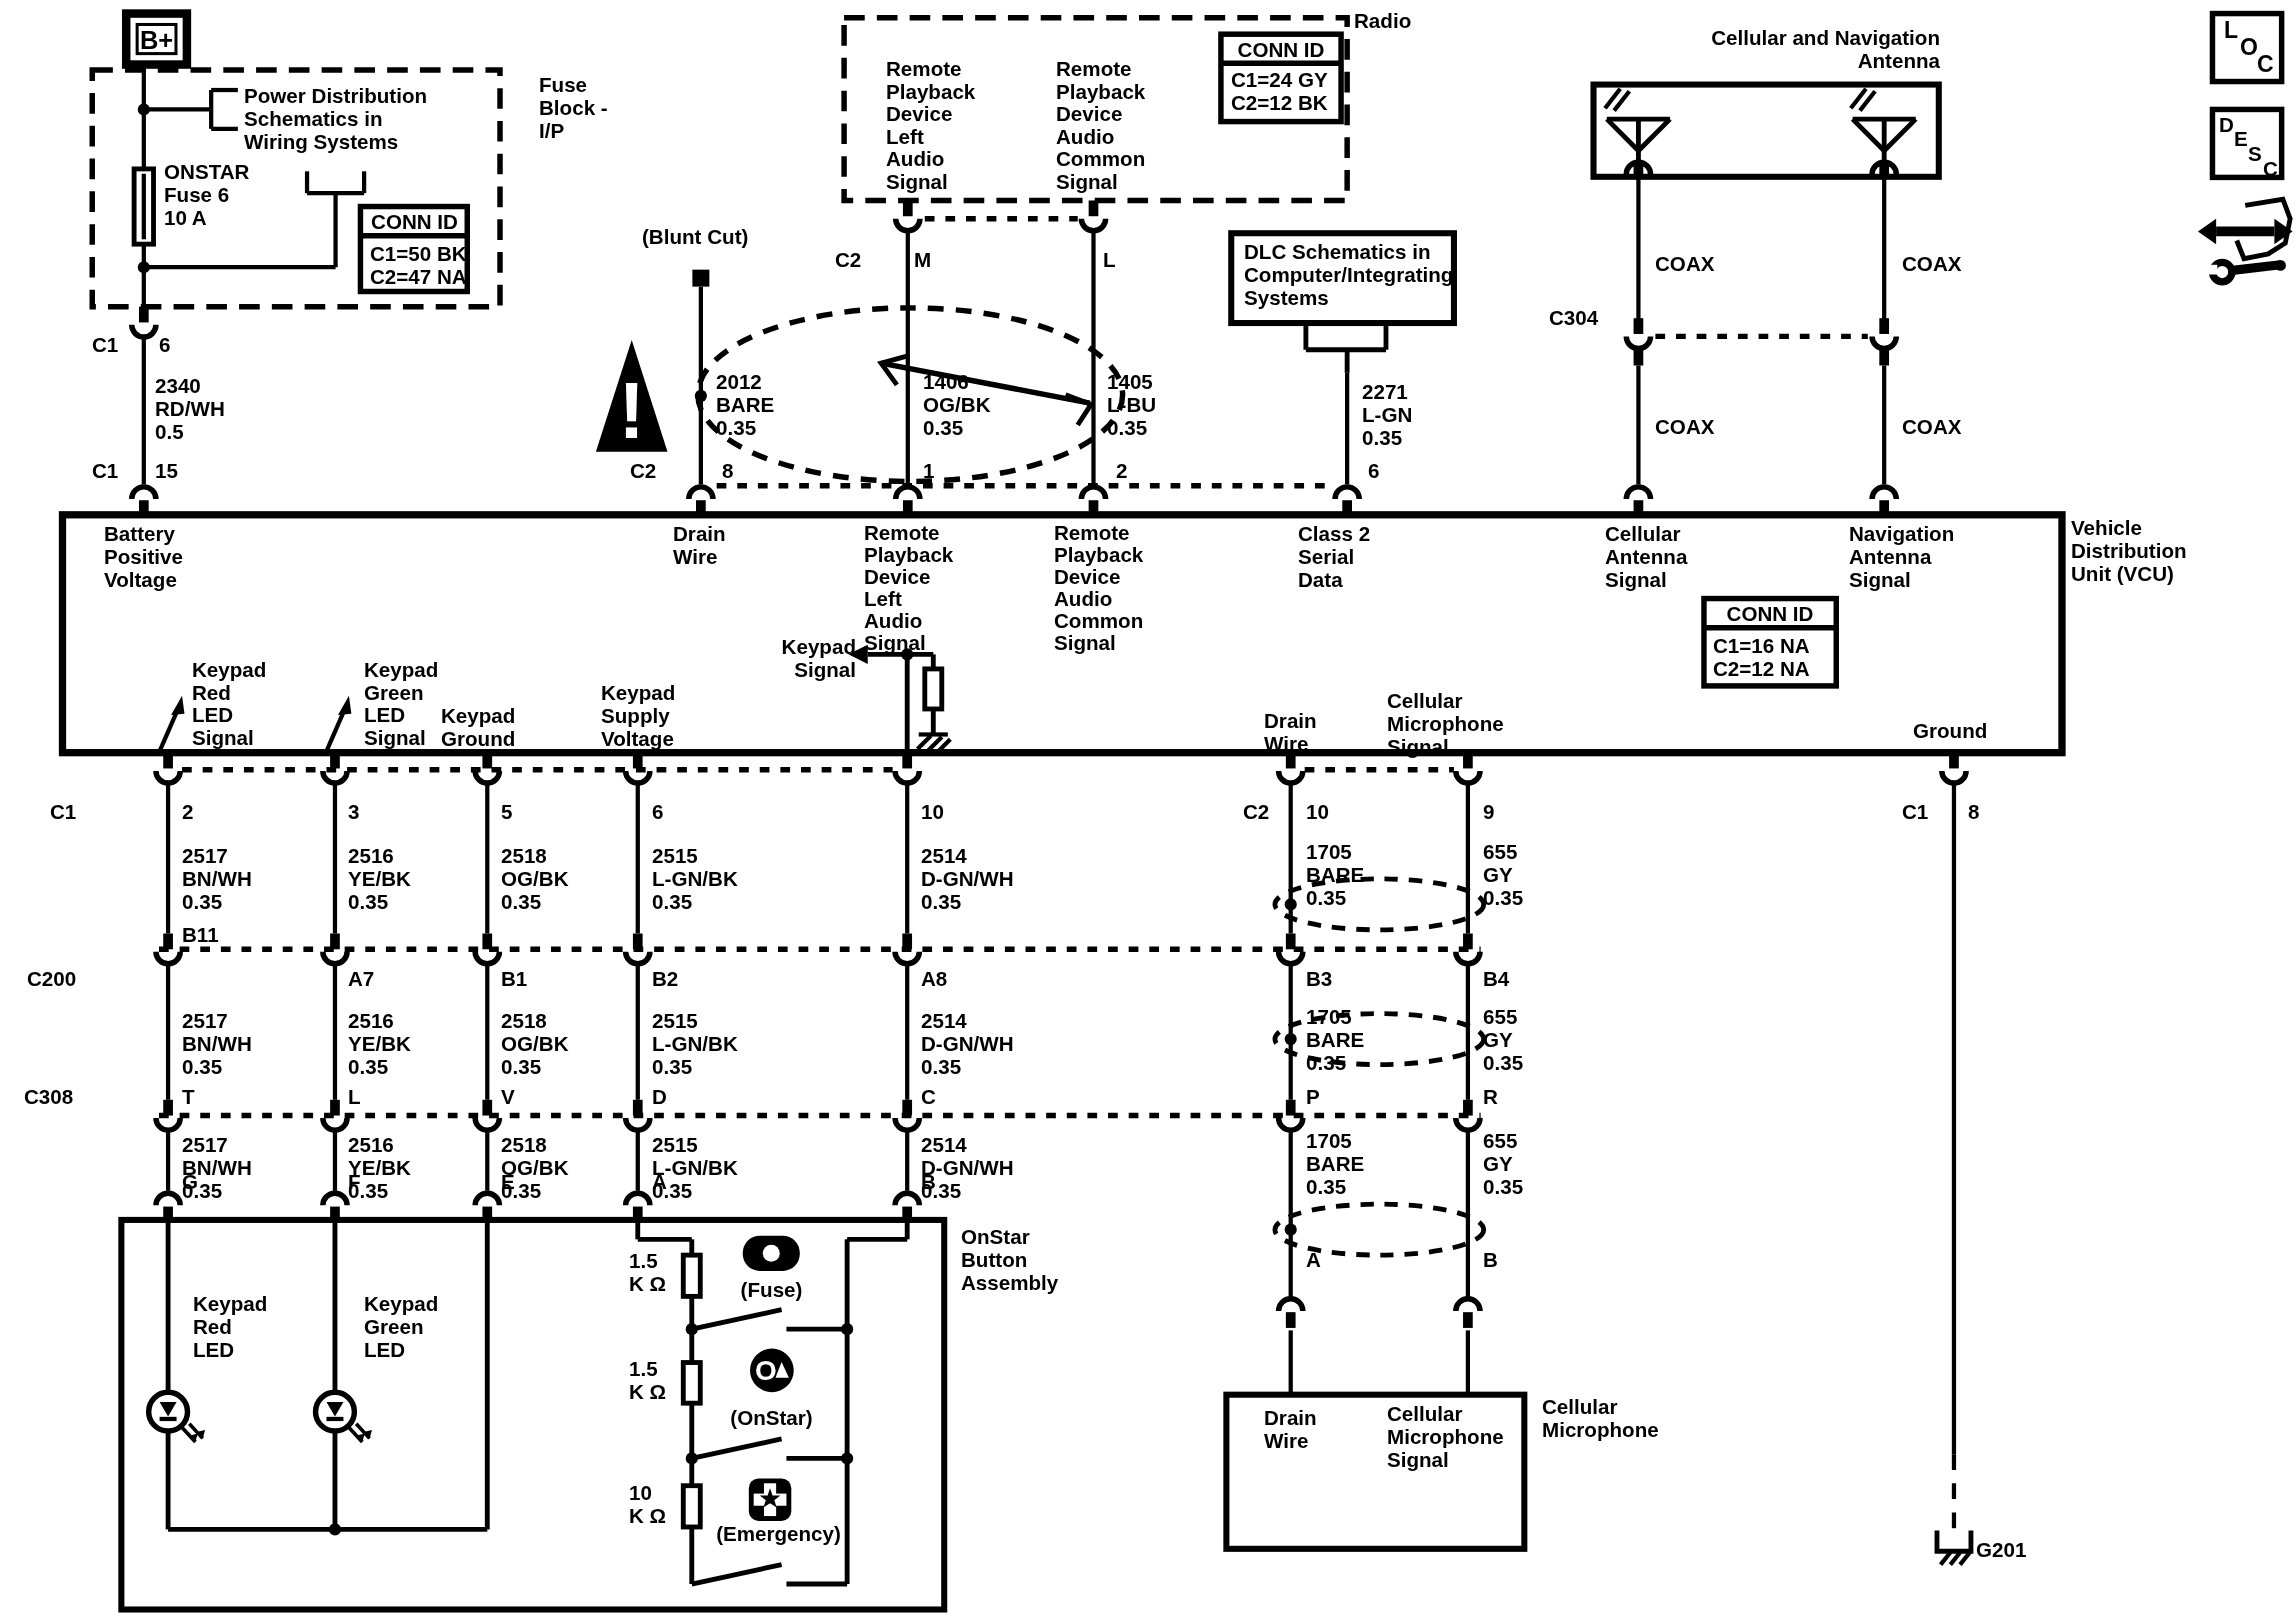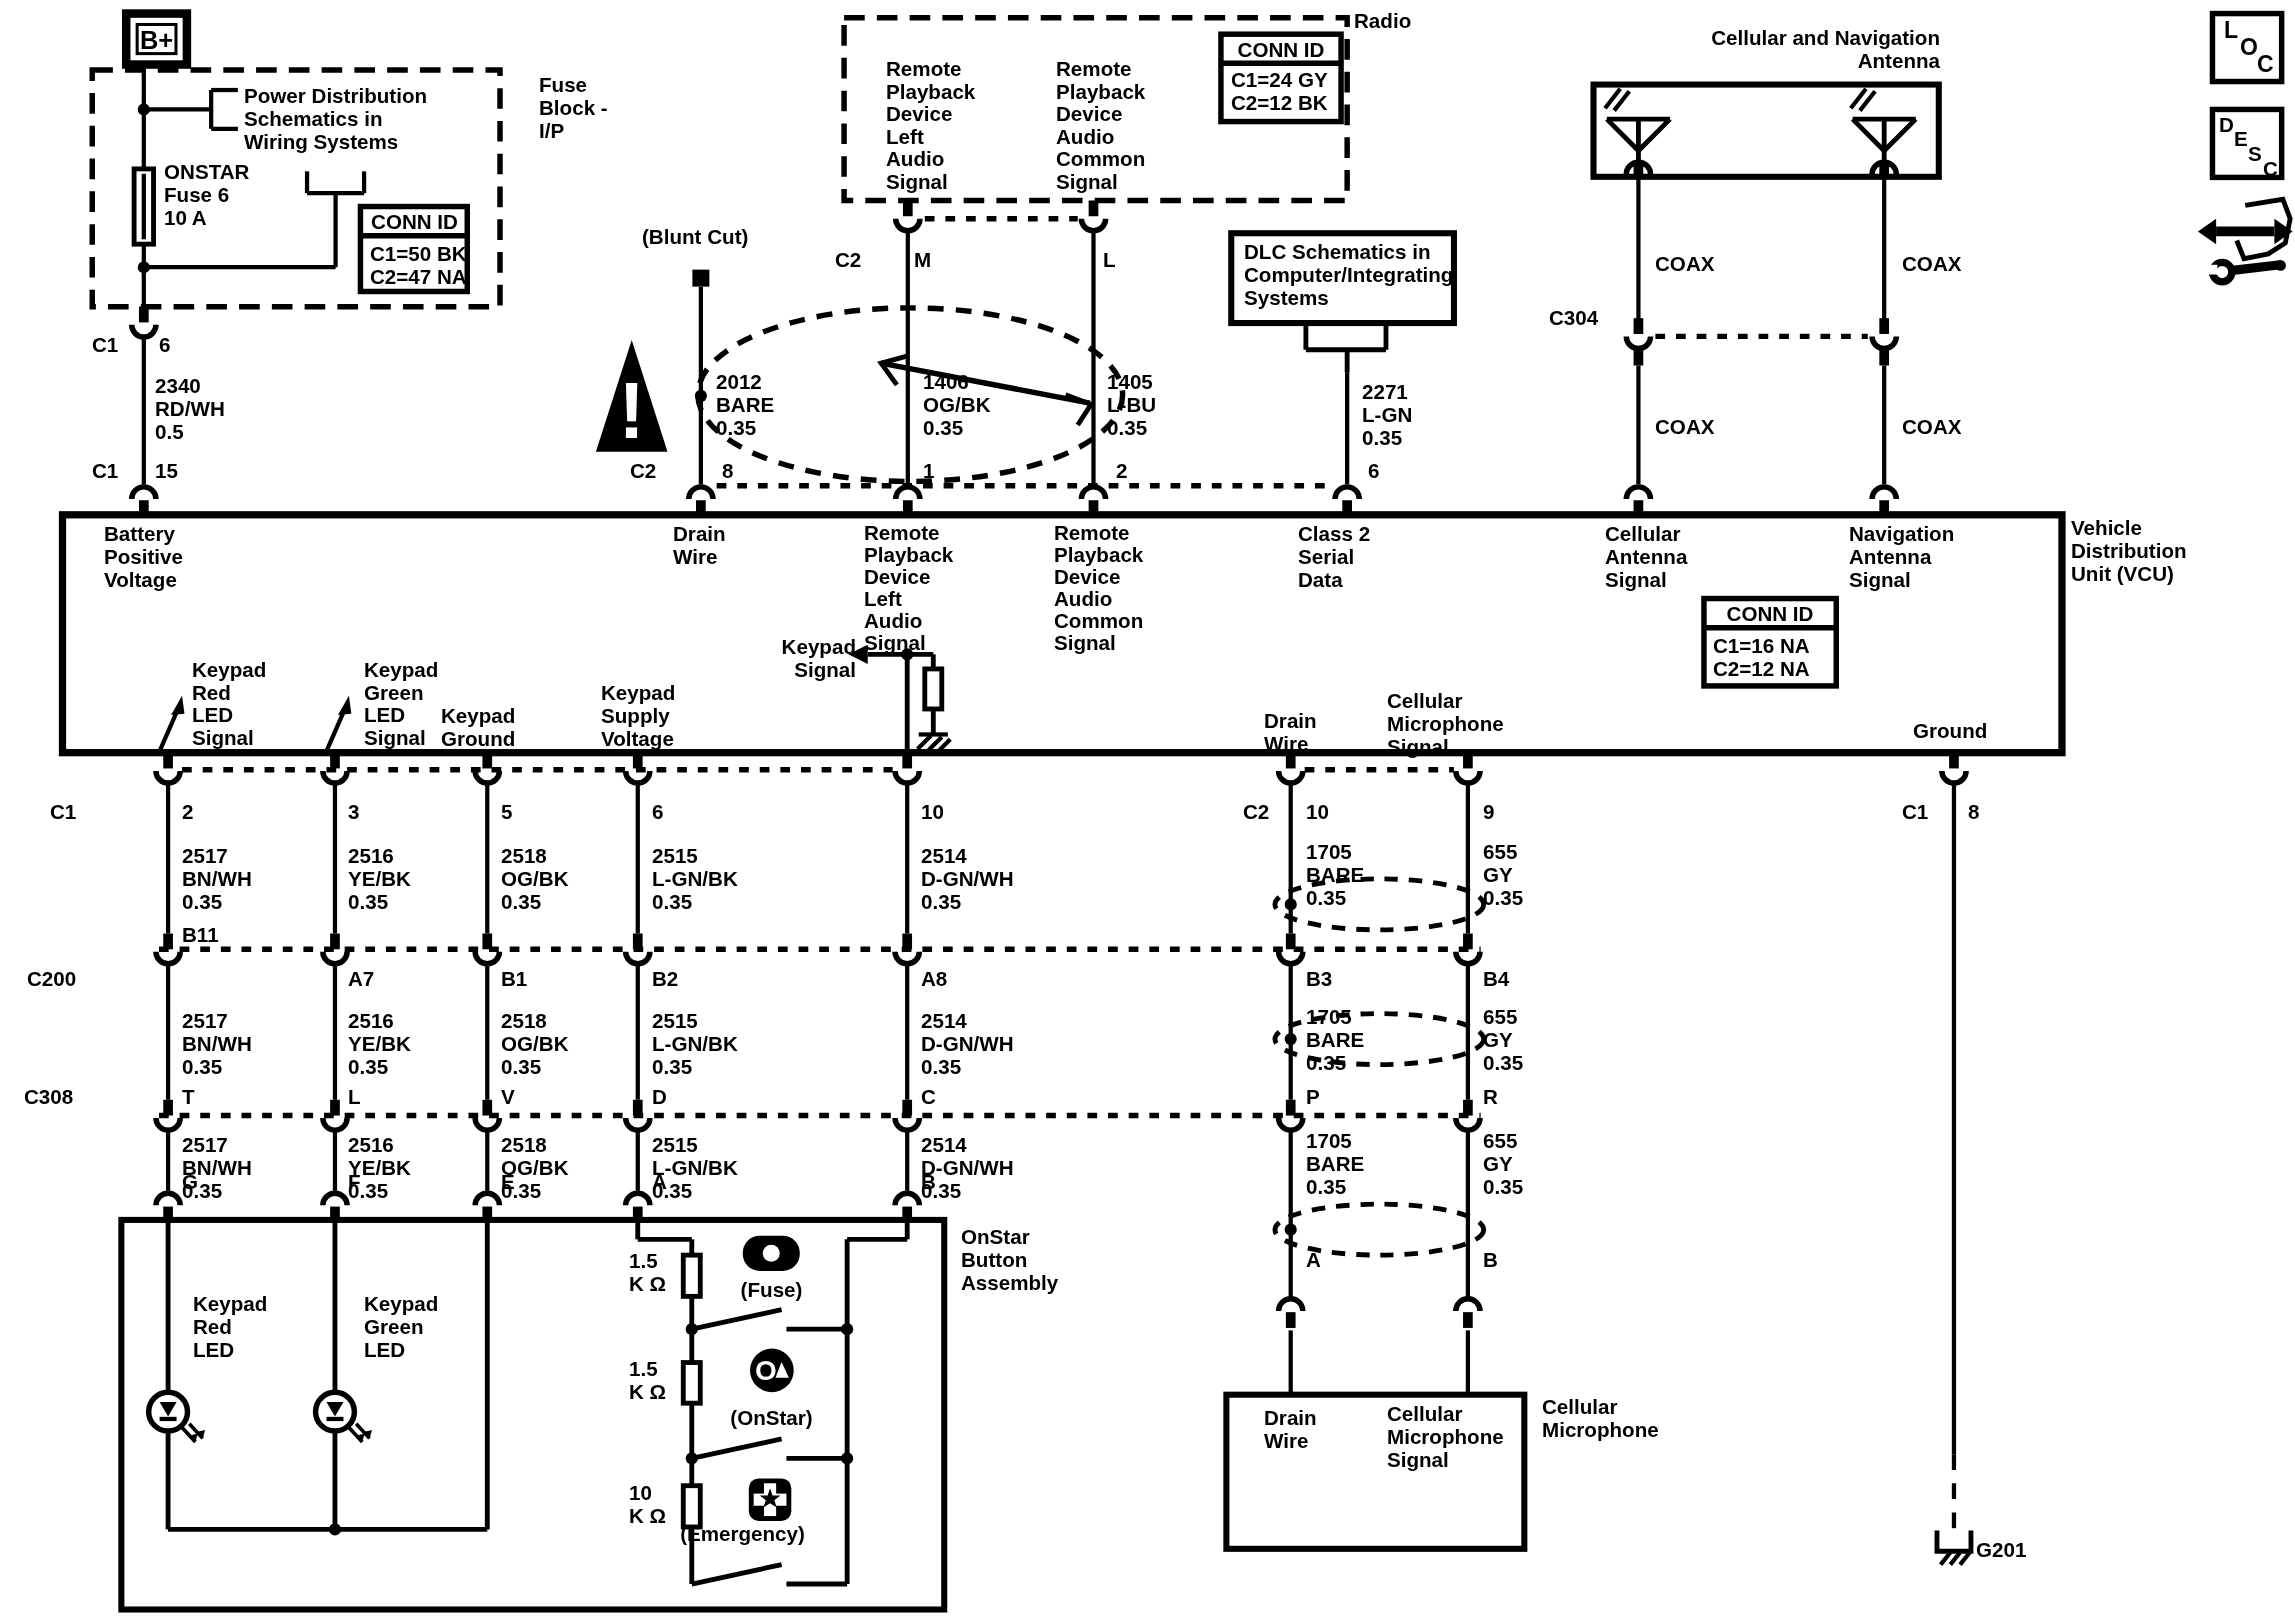--- a/index.html
+++ b/index.html
@@ -630,21 +630,21 @@
 Green
 LED</div>
 <div class="lbl" style="left:629px;top:1249px">1.5
 K Ω</div>
 <div class="lbl" style="left:629px;top:1357px">1.5
 K Ω</div>
 <div class="lbl" style="left:629px;top:1481px">10
 K Ω</div>
 <div class="lbl ctr" style="left:726px;top:1278px;width:91px">(Fuse)</div>
 <div class="lbl ctr" style="left:717px;top:1406px;width:109px">(OnStar)</div>
-<div class="lbl ctr" style="left:660px;top:1522px;width:165px">(Emergency)</div>
+<div class="lbl ctr" style="left:696px;top:1522px;width:165px">(Emergency)</div>
 
 <div class="lbl" style="left:1264px;top:1406px">Drain
 Wire</div>
 <div class="lbl" style="left:1387px;top:1402px">Cellular
 Microphone
 Signal</div>
 <div class="lbl" style="left:1542px;top:1395px">Cellular
 Microphone</div>
 
 <div class="lbl" style="left:1976px;top:1538px">G201</div>

